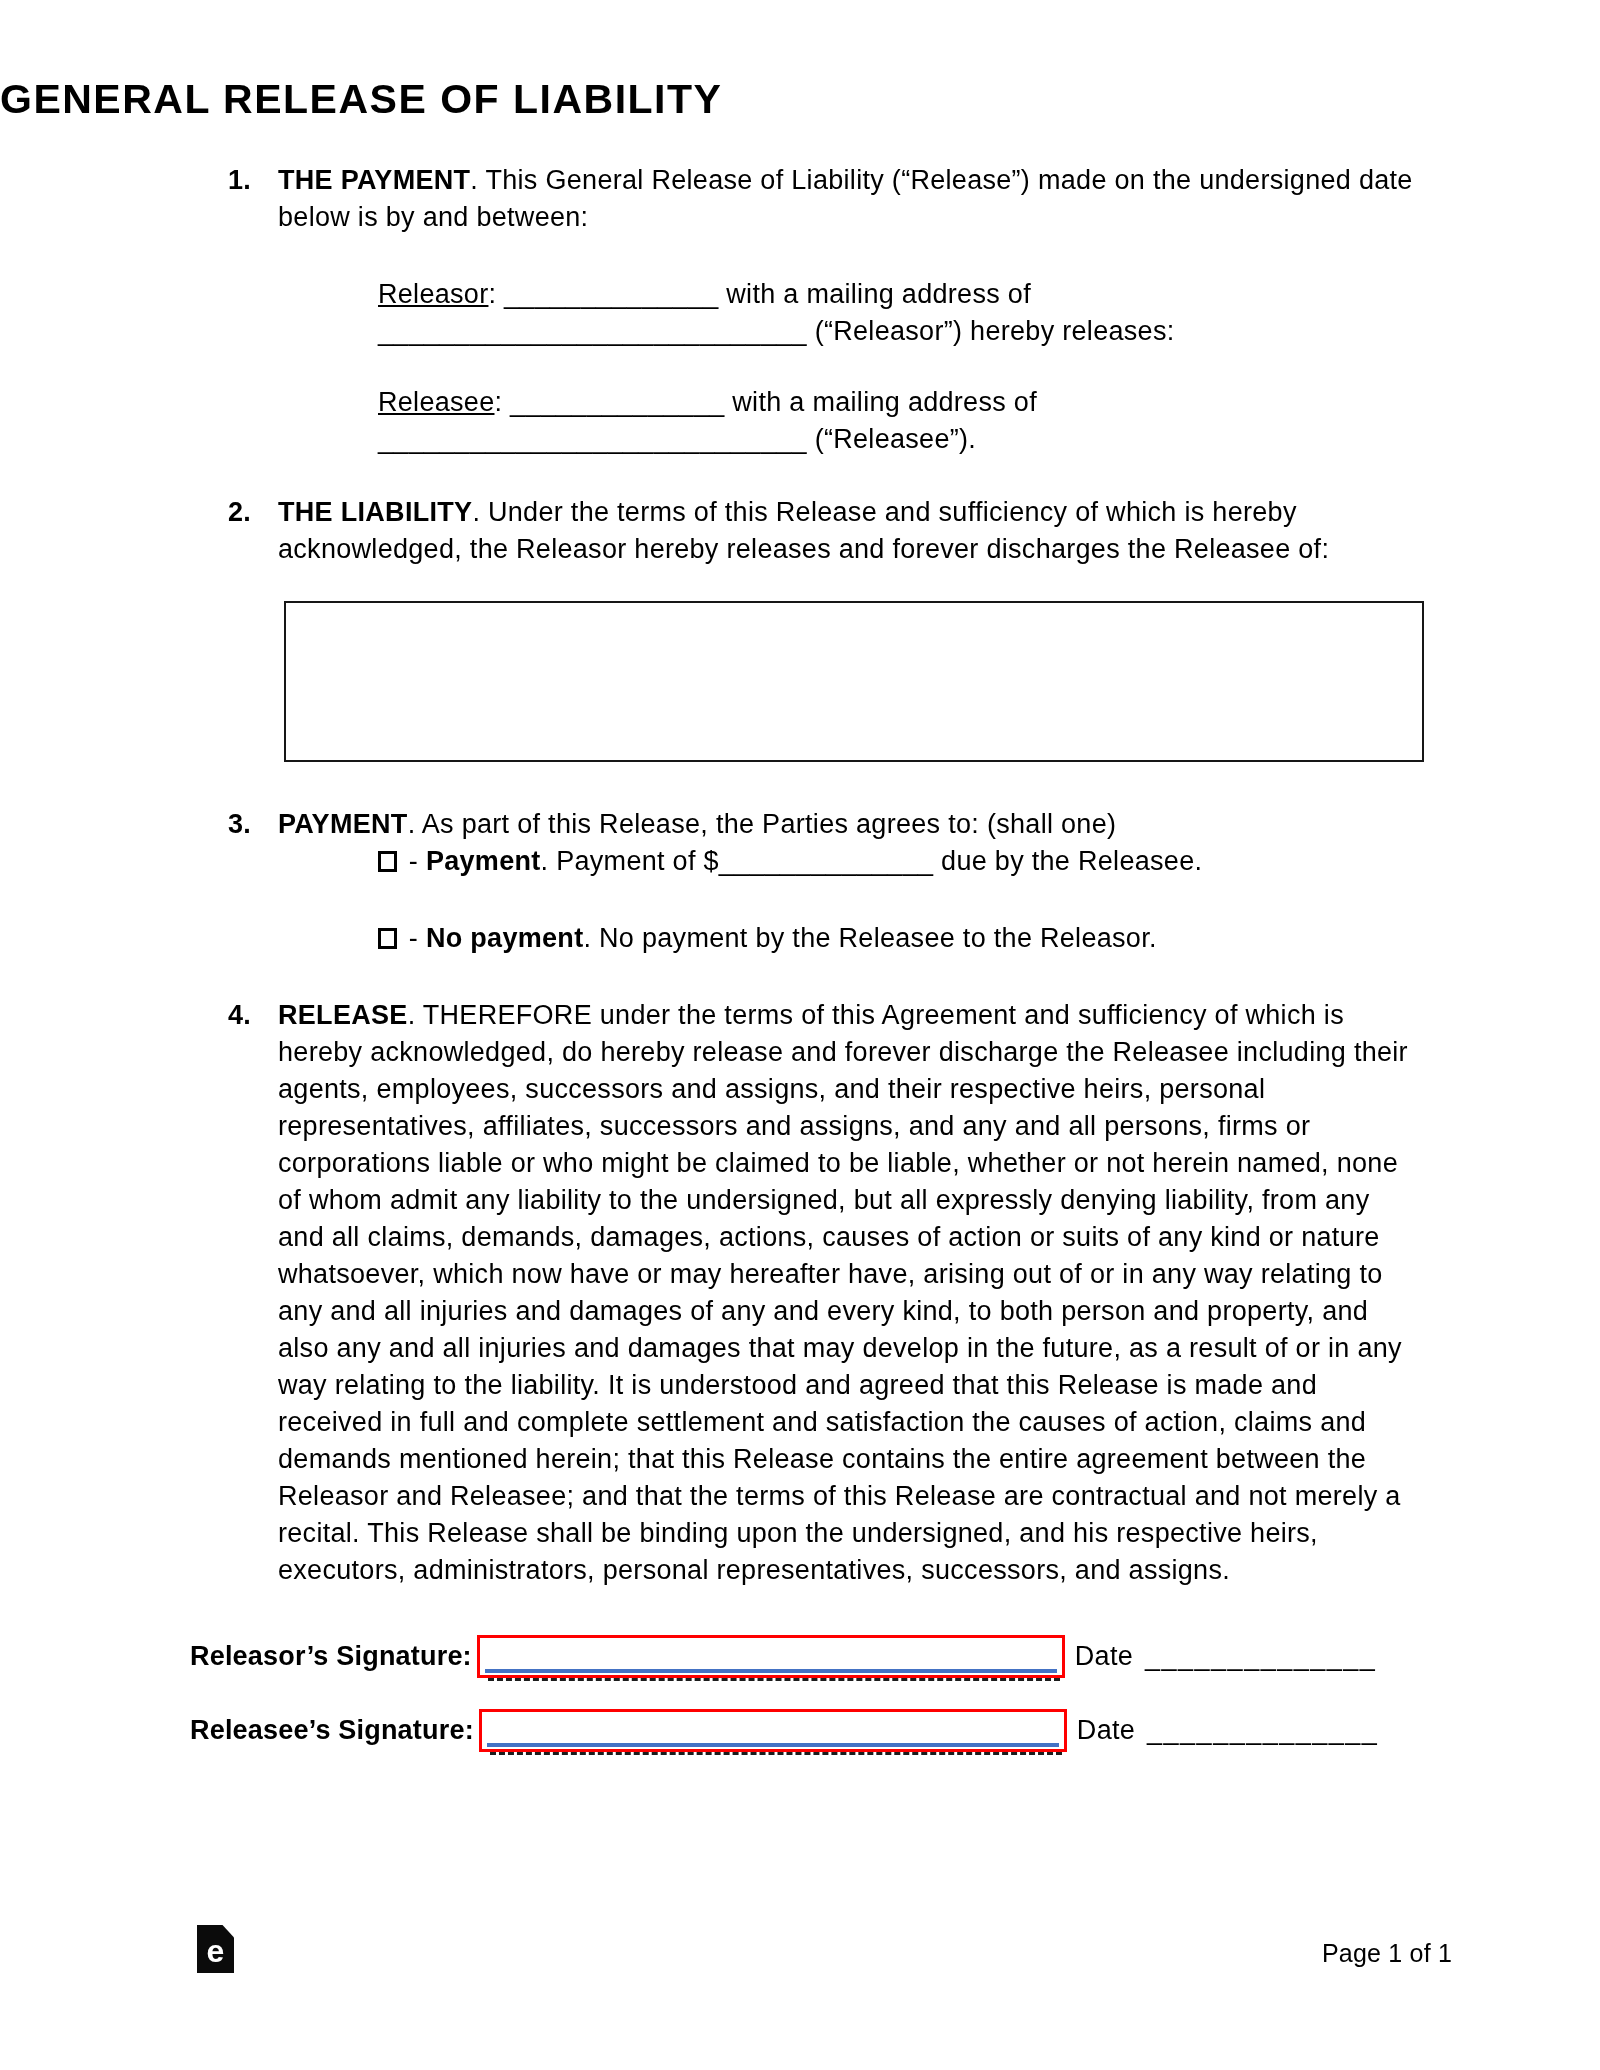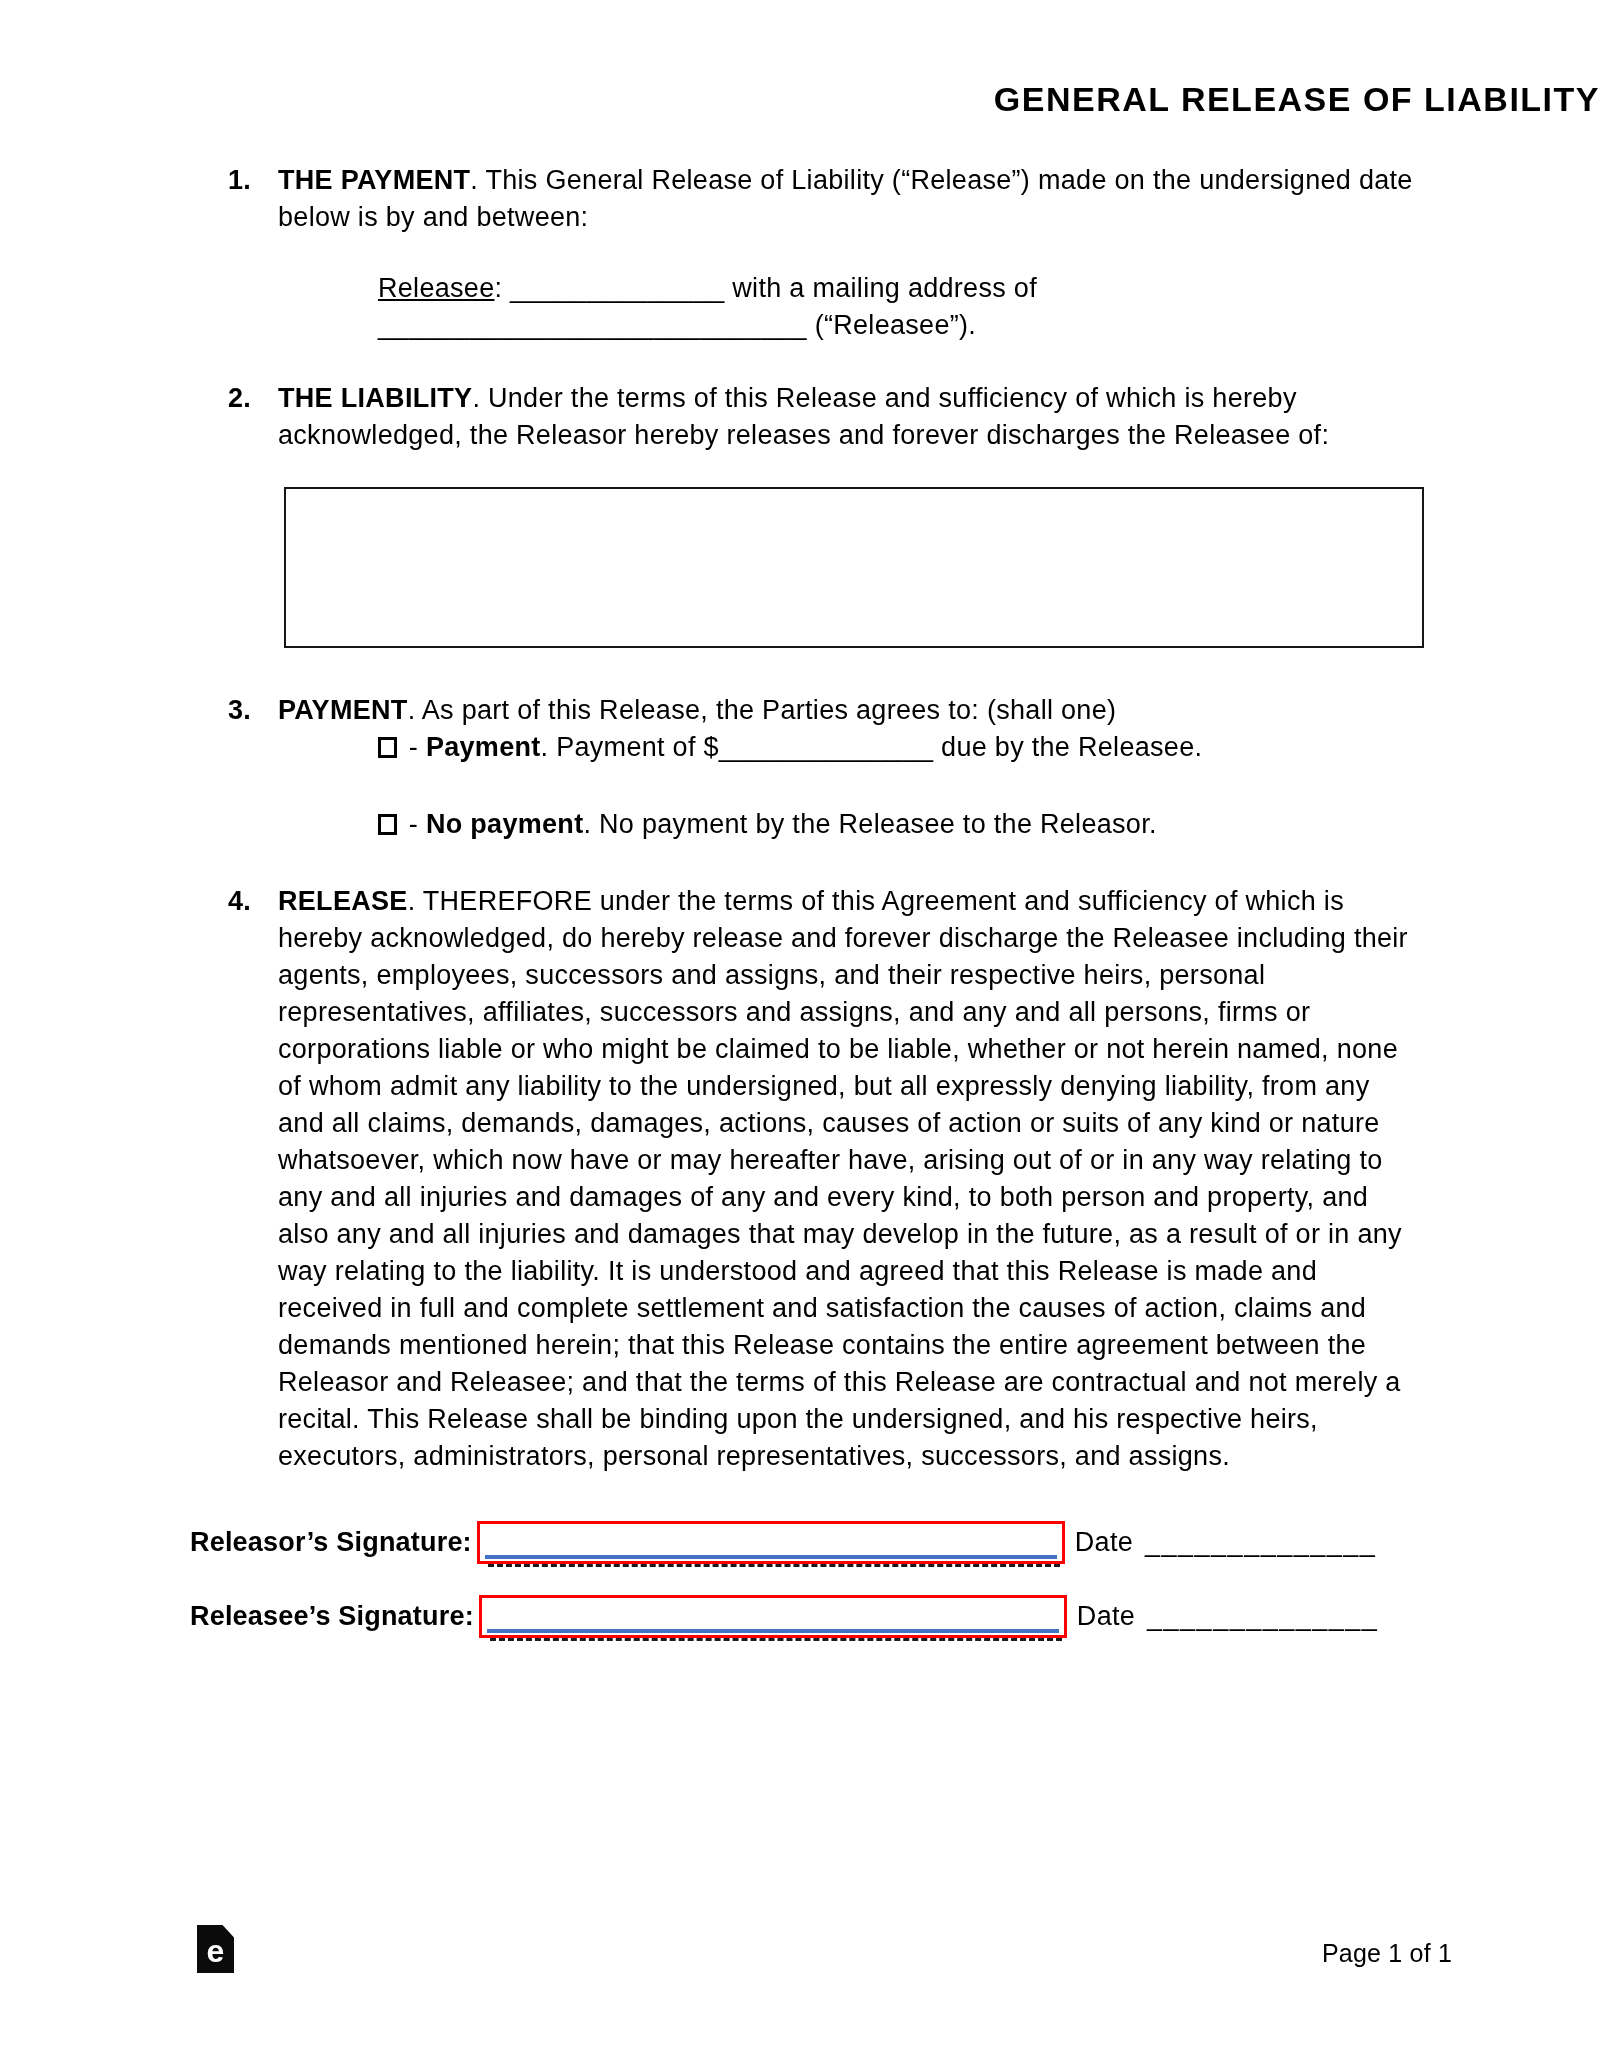--- a/index.html
+++ b/index.html
@@ -11,23 +11,23 @@
     color:#000;
     font-family:"Liberation Sans", sans-serif;
     font-size:27px; line-height:37px; letter-spacing:0.3px;
     overflow:hidden;
   }
   .b { font-weight:bold; }
   .u { text-decoration:underline; }
 
   .doc-title {
     padding-top:76px;
-    text-align:right;
+    text-align:left;
     font-weight:bold;
-    font-size:34px;
+    font-size:41px;
     line-height:46px;
     letter-spacing:1.5px;
   }
 
   .section { display:flex; margin-left:228px; width:1195px; }
   .num { flex:0 0 50px; font-weight:bold; }
   .sec-body { flex:1; max-width:1138px; }
 
   .sec-parties   { margin-top:40px; }
   .sec-liability { margin-top:36px; }
@@ -102,20 +102,21 @@
 
 <div class="page">
 
   <div class="doc-title">GENERAL RELEASE OF LIABILITY</div>
 
   <div class="section sec-parties">
     <div class="num">1.</div>
     <div class="sec-body"><span class="b">THE PAYMENT</span><span>. This General Release of Liability (“Release”) made on the undersigned date below is by and between:</span></div>
   </div>
 
+  <div class="indent-para first"><span class="u">Releasor</span><span>: ______________ with a mailing address of ____________________________ (“Releasor”) hereby releases:</span></div>
 
   <div class="indent-para"><span class="u">Releasee</span><span>: ______________ with a mailing address of ____________________________ (“Releasee”).</span></div>
 
   <div class="section sec-liability">
     <div class="num">2.</div>
     <div class="sec-body"><span class="b">THE LIABILITY</span><span>. Under the terms of this Release and sufficiency of which is hereby acknowledged, the Releasor hereby releases and forever discharges the Releasee of:</span></div>
   </div>
 
   <div class="liab-box"></div>
 

